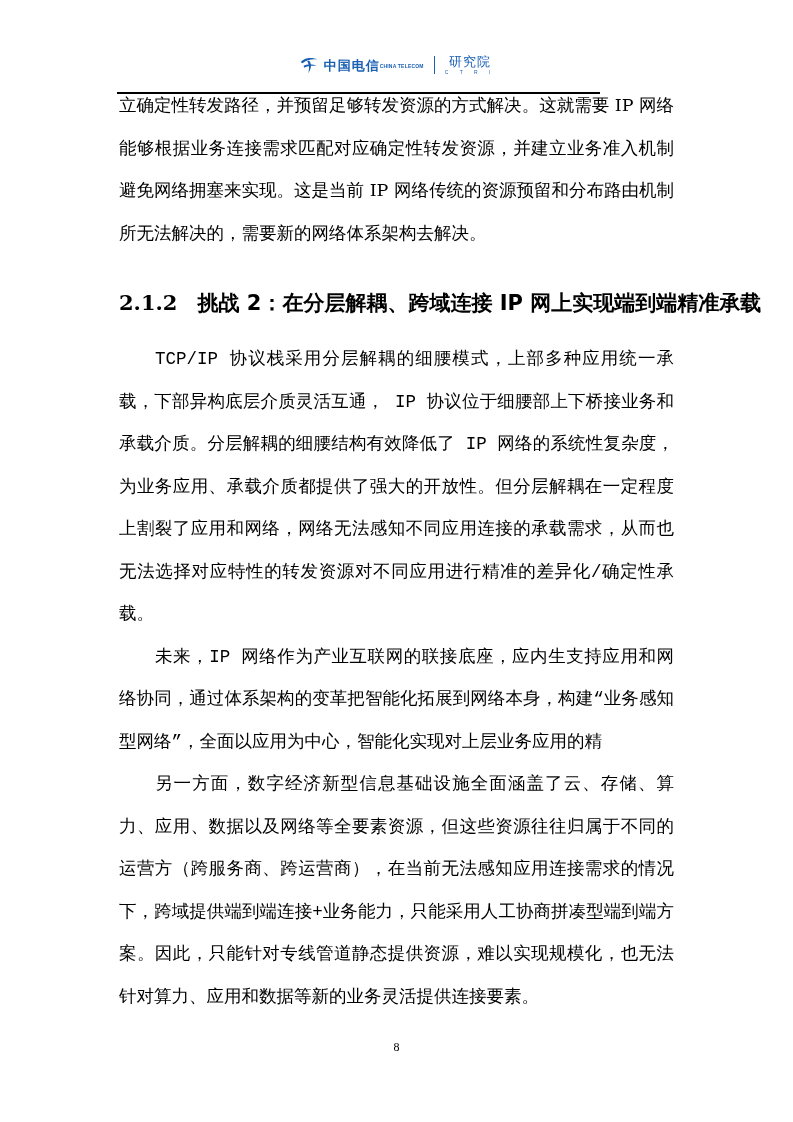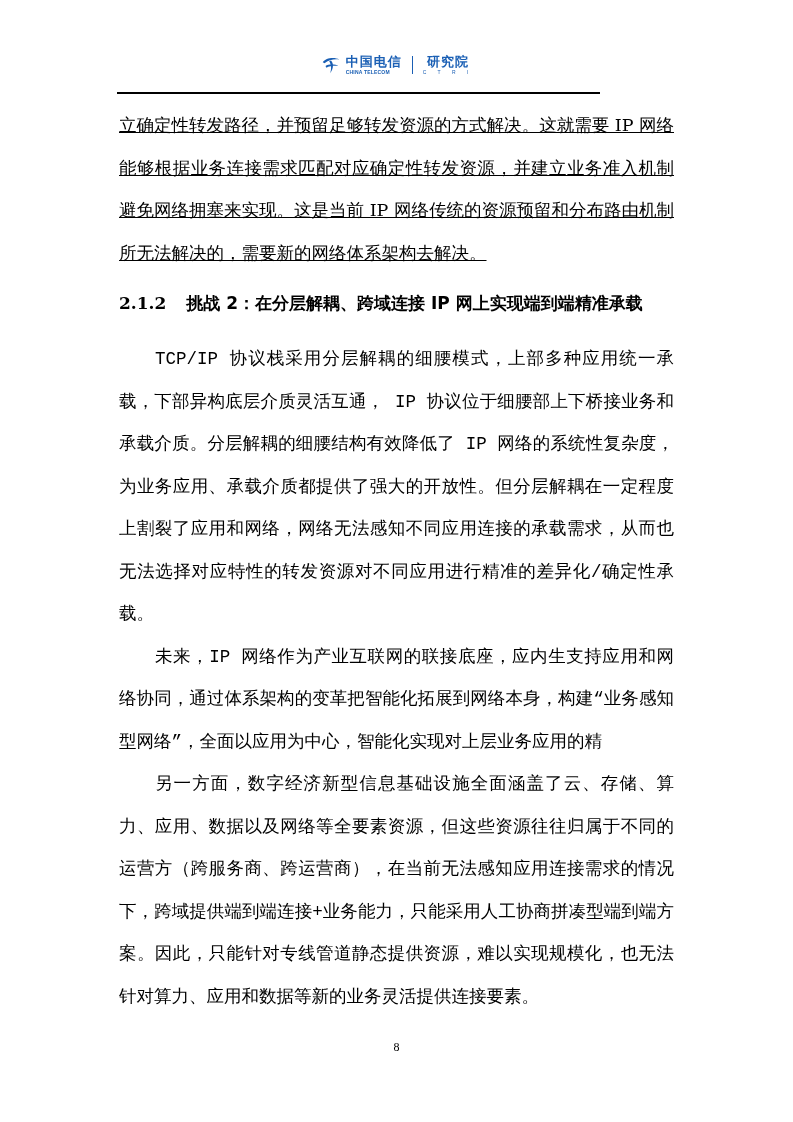--- a/index.html
+++ b/index.html
@@ -7,39 +7,39 @@
     width: 793px; height: 1122px; background: #ffffff; position: relative;
     font-family: "DejaVu Serif", "Liberation Serif", serif; color: #000;
     overflow: hidden;
   }
   .header {
     position: absolute; left: 0; top: 50px; width: 793px; height: 30px;
     display: flex; justify-content: center; align-items: center;
   }
   .logo { display: flex; align-items: center; gap: 4px; color: #1a5fb4; }
   .logo-mark { width: 22px; height: 22px; }
-  .logo-cn { display: flex; flex-direction: column; line-height: 1; }
+  .logo-cn { display: flex; flex-direction: row; align-items: center; line-height: 1; }
   .logo-cn .big { font-family: "DejaVu Sans", sans-serif; font-size: 13px; font-weight: bold; letter-spacing: 1px; }
   .logo-cn .small { font-family: "Liberation Sans", sans-serif; font-size: 5px; font-weight: bold; margin-top: 2px; letter-spacing: 0.2px; }
   .logo-sep { width: 1px; height: 18px; background: #1a5fb4; margin: 0 6px; }
   .logo-ctri { display: flex; flex-direction: column; align-items: center; line-height: 1; }
-  .logo-ctri .big { font-family: "DejaVu Sans", sans-serif; font-size: 13px; font-weight: bold; letter-spacing: 1px; }
+  .logo-ctri .big { font-family: "DejaVu Sans", sans-serif; font-size: 13px; font-weight: normal; letter-spacing: 1px; }
   .logo-ctri .small { font-family: "Liberation Sans", sans-serif; font-size: 5px; letter-spacing: 5px; margin-top: 2px; }
   .header-rule {
     position: absolute; left: 117px; top: 92px; width: 483px; height: 1.5px; background: #000;
   }
   .text {
     position: absolute; left: 119px; width: 555px;
     font-size: 17.5px; line-height: 42.5px; text-align: justify;
   }
   .p { margin: 0; }
   .p.indent { text-indent: 36px; font-family: Liberation Mono, monospace; }
   .heading {
     position: absolute; left: 119px; top: 288px; width: 560px;
-    font-size: 17px; font-weight: bold; line-height: 30px; white-space: nowrap;
+    font-size: 21px; font-weight: bold; line-height: 30px; white-space: nowrap;
     font-family: "DejaVu Sans", sans-serif;
   }
   .heading .num { font-family: "DejaVu Serif", serif; margin-right: 20px; }
   .page-num {
     position: absolute; left: 0; width: 793px; top: 1040px; text-align: center;
     font-size: 12px; font-family: "Liberation Serif", serif;
   }
 </style>
 </head>
 <body>
@@ -57,21 +57,21 @@
     </div>
     <div class="logo-sep"></div>
     <div class="logo-ctri">
       <span class="big">研究院</span>
       <span class="small">C T R I</span>
     </div>
   </div>
 </div>
 <div class="header-rule"></div>
 
-<div class="text" style="top:104px;text-decoration:underline;">
+<div class="text" style="top:84px;">
   <p class="p">立确定性转发路径，并预留足够转发资源的方式解决。这就需要 IP 网络能够根据业务连接需求匹配对应确定性转发资源，并建立业务准入机制避免网络拥塞来实现。这是当前 IP 网络传统的资源预留和分布路由机制所无法解决的，需要新的网络体系架构去解决。</p>
 </div>
 
 <div class="heading">
   <span class="num">2.1.2</span><span>挑战 2：在分层解耦、跨域连接 IP 网上实现端到端精准承载</span>
 </div>
 
 <div class="text" style="top:338px;">
   <p class="p indent">TCP/IP 协议栈采用分层解耦的细腰模式，上部多种应用统一承载，下部异构底层介质灵活互通， IP 协议位于细腰部上下桥接业务和承载介质。分层解耦的细腰结构有效降低了 IP 网络的系统性复杂度，为业务应用、承载介质都提供了强大的开放性。但分层解耦在一定程度上割裂了应用和网络，网络无法感知不同应用连接的承载需求，从而也无法选择对应特性的转发资源对不同应用进行精准的差异化/确定性承载。</p>
   <p class="p indent">未来，IP 网络作为产业互联网的联接底座，应内生支持应用和网络协同，通过体系架构的变革把智能化拓展到网络本身，构建“业务感知型网络”，全面以应用为中心，智能化实现对上层业务应用的精</p>

